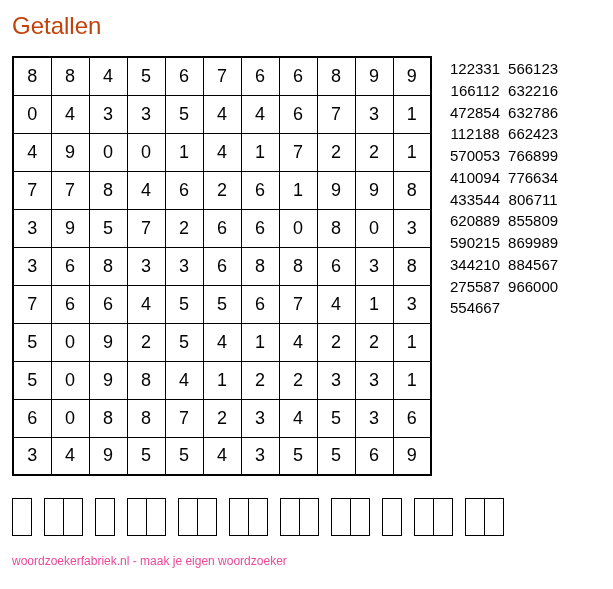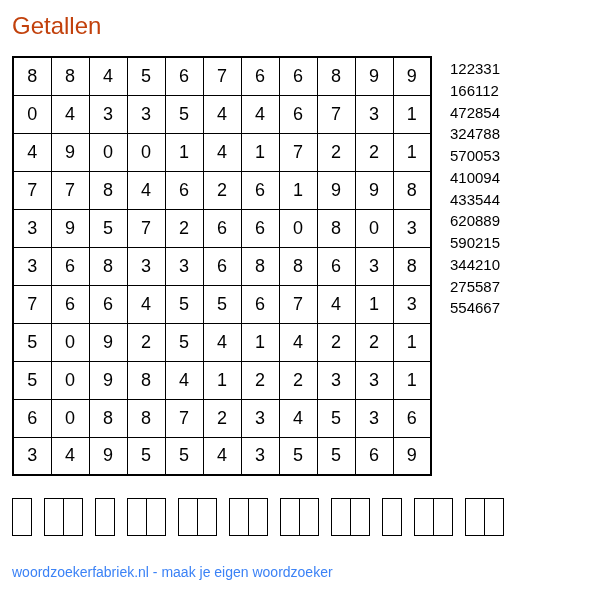--- a/index.html
+++ b/index.html
@@ -34,20 +34,21 @@
       vertical-align: middle;
       font-size: 18px;
       box-sizing: border-box;
     }
     .word-columns {
       display: flex;
       gap: 8px;
       font-size: 15px;
       line-height: 1.45;
       margin-top: 2px;
+      text-align: center;
     }
     .word-columns .col {
       display: flex;
       flex-direction: column;
     }
     .answer-row {
       display: flex;
       gap: 12px;
       margin-top: 22px;
     }
@@ -58,23 +59,23 @@
     }
     .answer-cell {
       width: 18px;
       height: 100%;
       border-left: 1px solid #000;
     }
     .answer-cell:first-child {
       border-left: none;
     }
     .footer {
-      margin-top: 28px;
-      font-size: 14px;
-      color: #3b82f6;
+      margin-top: 18px;
+      font-size: 12px;
+      color: #ec4899;
     }
   </style>
 </head>
 <body>
 
 <h1>Getallen</h1>
 
 <div class="main-area">
   <table class="grid">
     <tbody id="grid-body">
@@ -221,30 +222,43 @@
           <td>6</td>
           <td>9</td>
         </tr>
       </tbody>
   </table>
   <div class="word-columns">
     <div class="col" id="word-col1">
         <span>122331</span>
         <span>166112</span>
         <span>472854</span>
-        <span>324788</span>
+        <span>112188</span>
         <span>570053</span>
         <span>410094</span>
         <span>433544</span>
         <span>620889</span>
         <span>590215</span>
         <span>344210</span>
         <span>275587</span>
         <span>554667</span>
       </div>
+    <div class="col" id="word-col2">
+        <span>566123</span>
+        <span>632216</span>
+        <span>632786</span>
+        <span>662423</span>
+        <span>766899</span>
+        <span>776634</span>
+        <span>806711</span>
+        <span>855809</span>
+        <span>869989</span>
+        <span>884567</span>
+        <span>966000</span>
+      </div>
   </div>
 </div>
 
 <div class="answer-row" id="answer-row">
     <div class="answer-box">
       <div class="answer-cell"></div>
     </div>
     <div class="answer-box">
       <div class="answer-cell"></div>
       <div class="answer-cell"></div>

